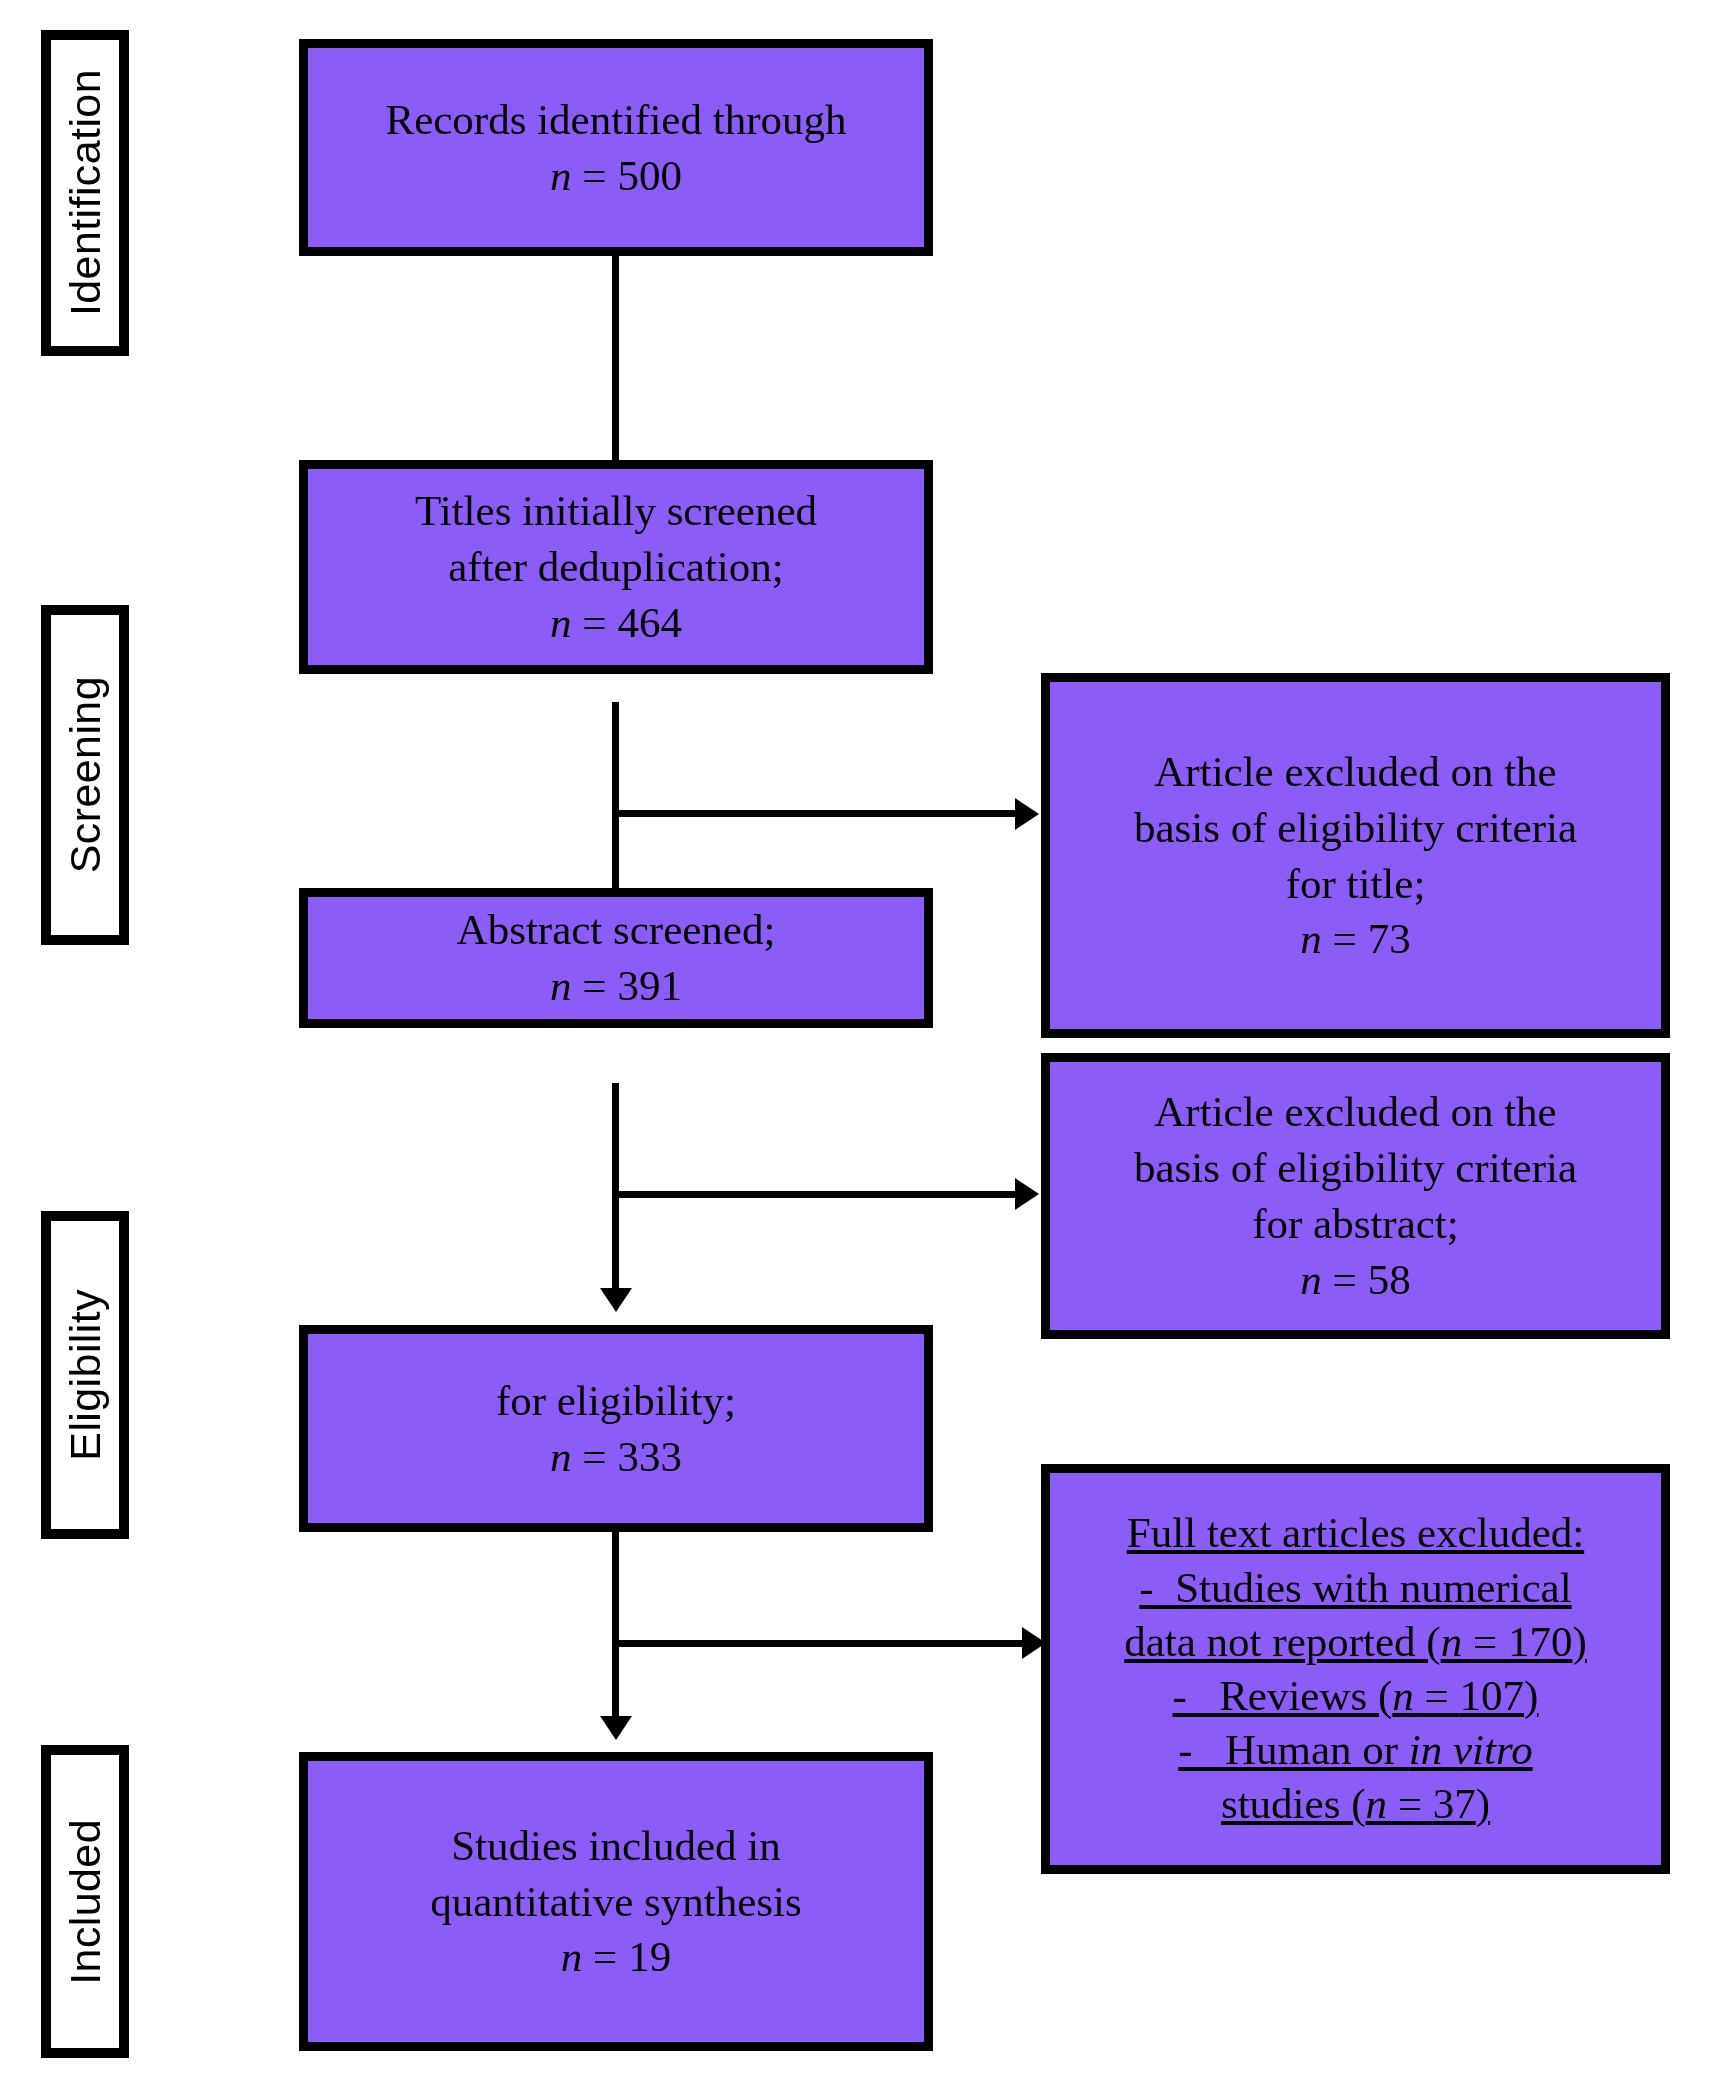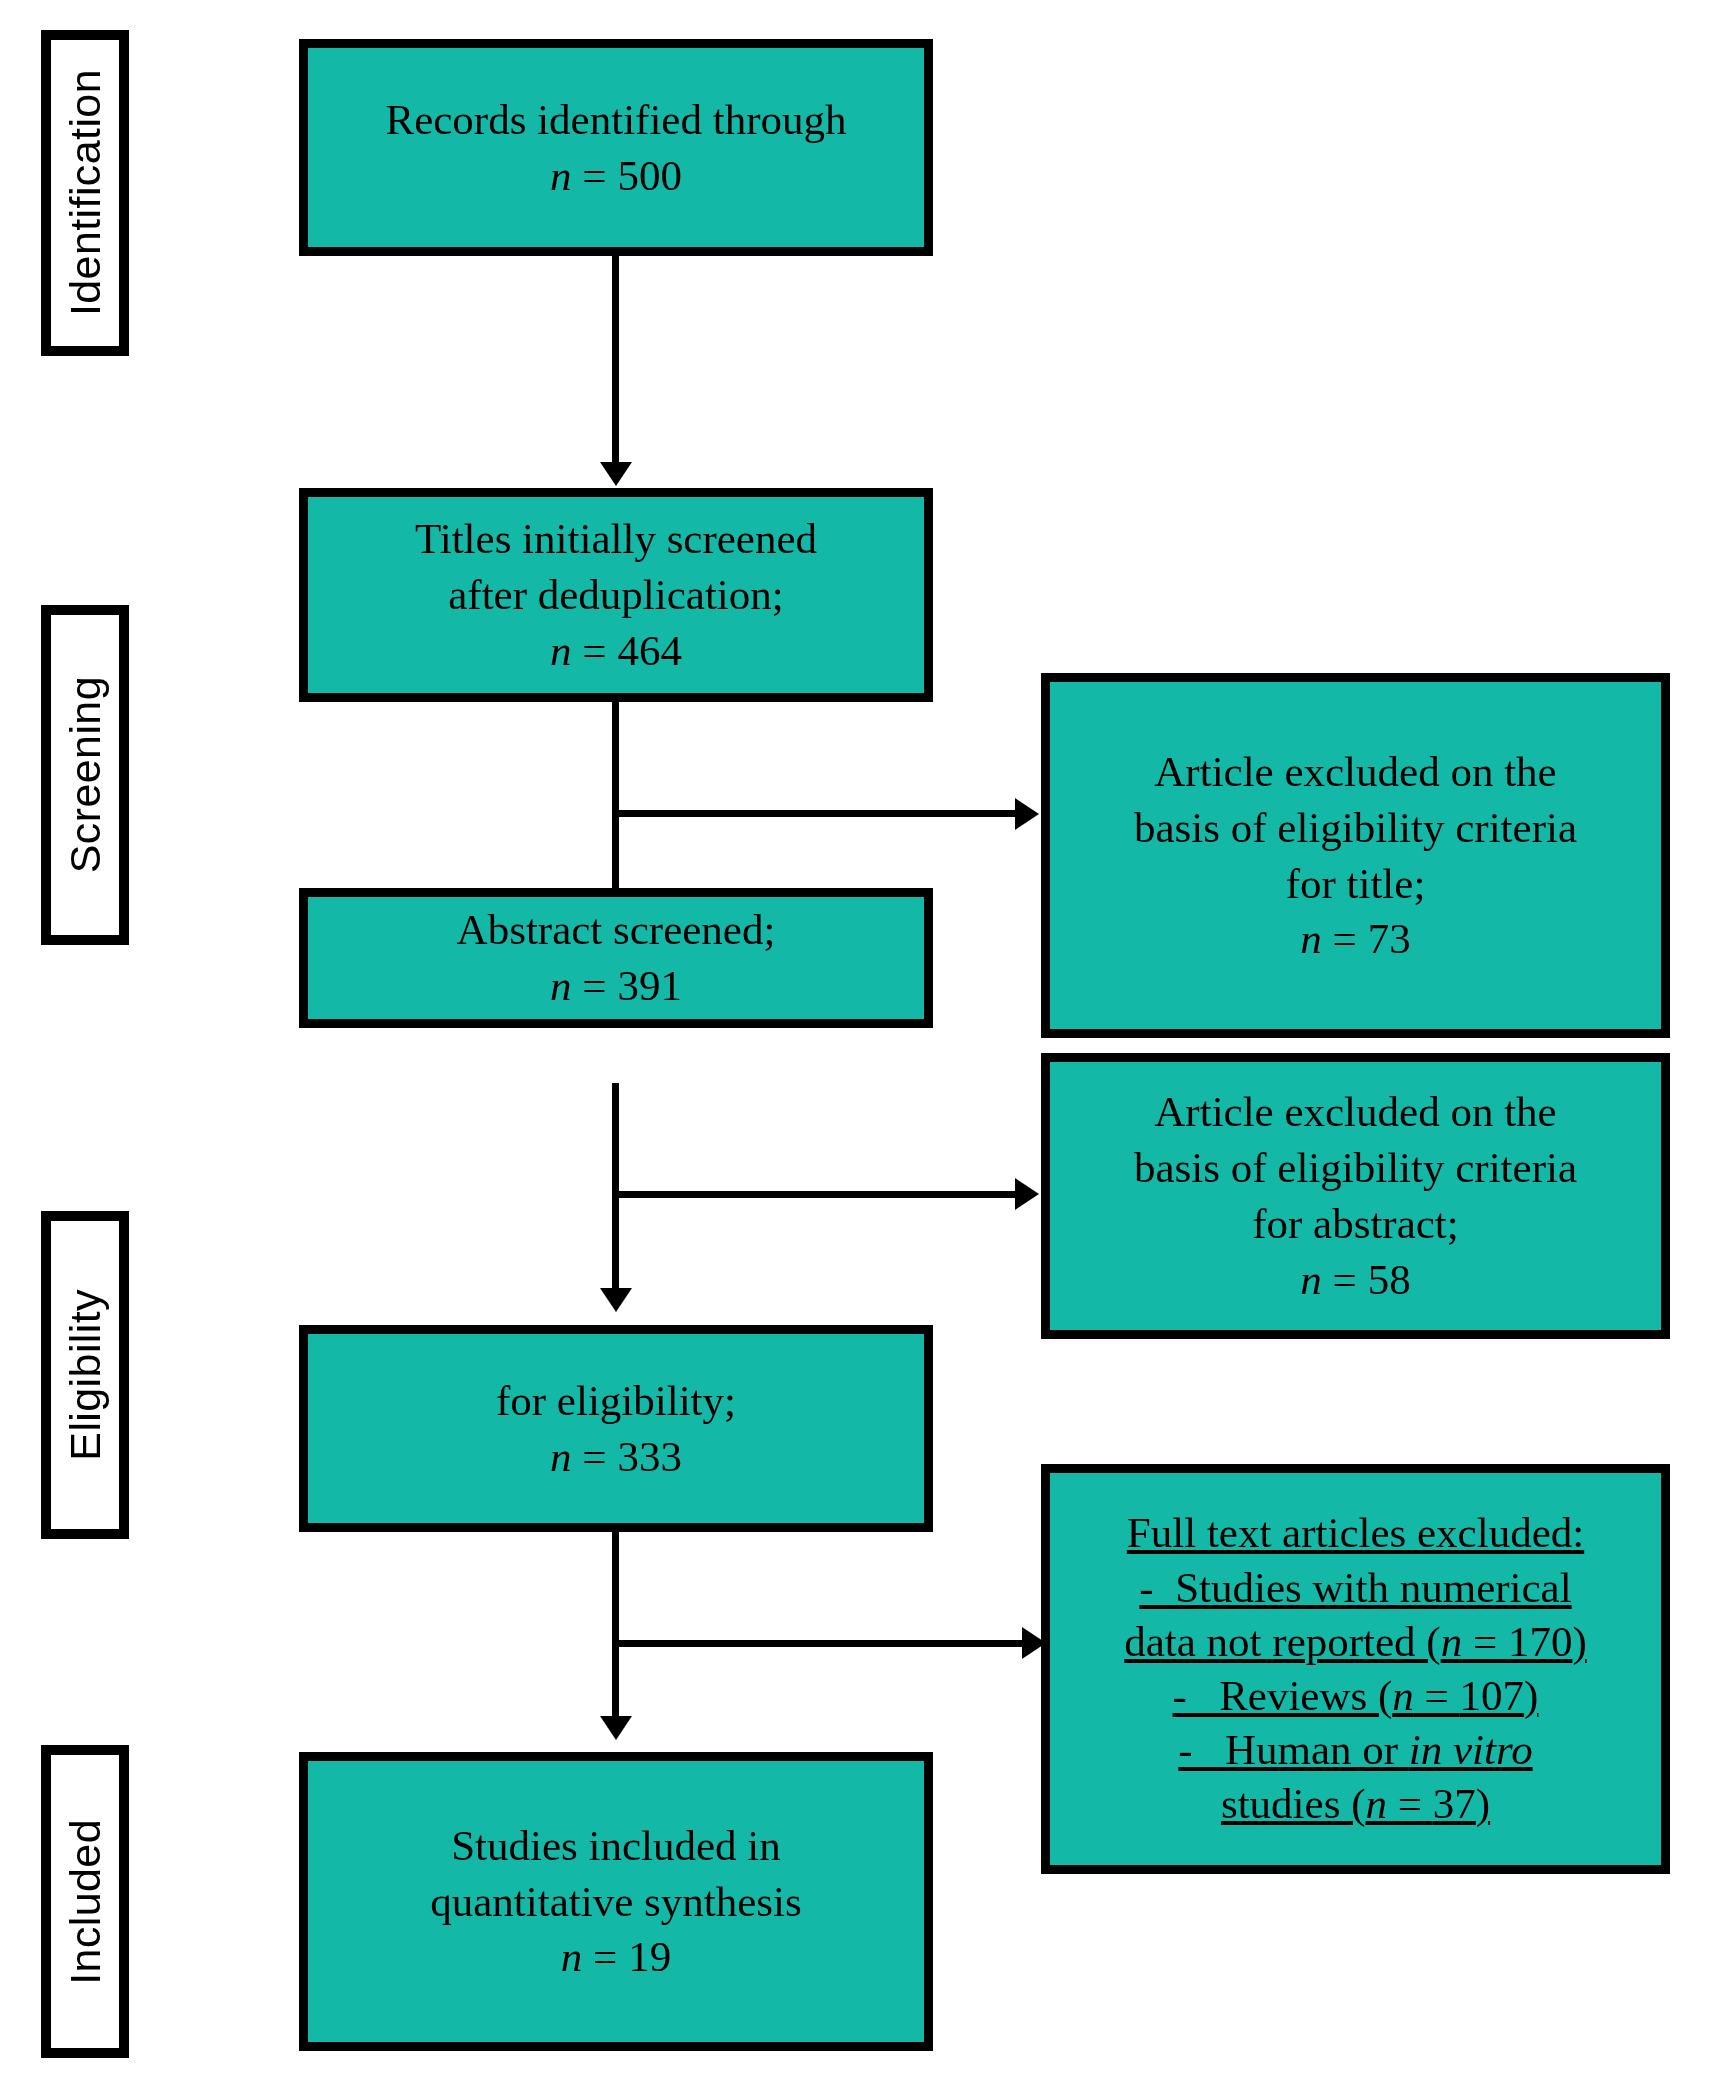--- a/index.html
+++ b/index.html
@@ -27,21 +27,21 @@
     font-family:"Liberation Sans", sans-serif;
     font-size:43px;
     line-height:1;
     color:#000;
     white-space:nowrap;
     letter-spacing:0.4px;
   }
   
   .flow-box{
     position:absolute;
-    background:#14b8a6;
+    background:#8b5cf6;
     border:9.3px solid #000000;
     box-sizing:border-box;
     display:flex;
     flex-direction:column;
     align-items:center;
     justify-content:center;
     text-align:center;
     color:#000;
     font-size:43px;
     line-height:1.30;
@@ -98,21 +98,21 @@
   <div class="flow-box" style="left:299px; top:39px; width:634px; height:217px;">
     <span class="ln">Records identified through</span>
     <span class="ln">
       <em>n</em><span> = </span><span>500</span>
     </span>
   </div>
 
   <div class="vline" style="left:612px; top:256px; height:207px;"></div>
   <div class="arrow-down" style="left:600px; top:462px;"></div>
 
-  <div class="flow-box" style="left:299px; top:488px; width:634px; height:214px;">
+  <div class="flow-box" style="left:299px; top:460px; width:634px; height:214px;">
     <span class="ln">Titles initially screened</span>
     <span class="ln">after deduplication;</span>
     <span class="ln">
       <em>n</em><span> = </span><span>464</span>
     </span>
   </div>
 
   <div class="vline" style="left:612px; top:702px; height:207px;"></div>
   <div class="arrow-down" style="left:600px; top:906px;"></div>
 

